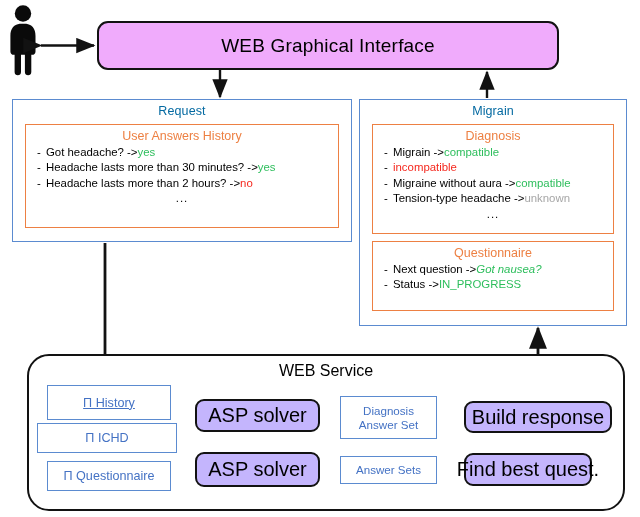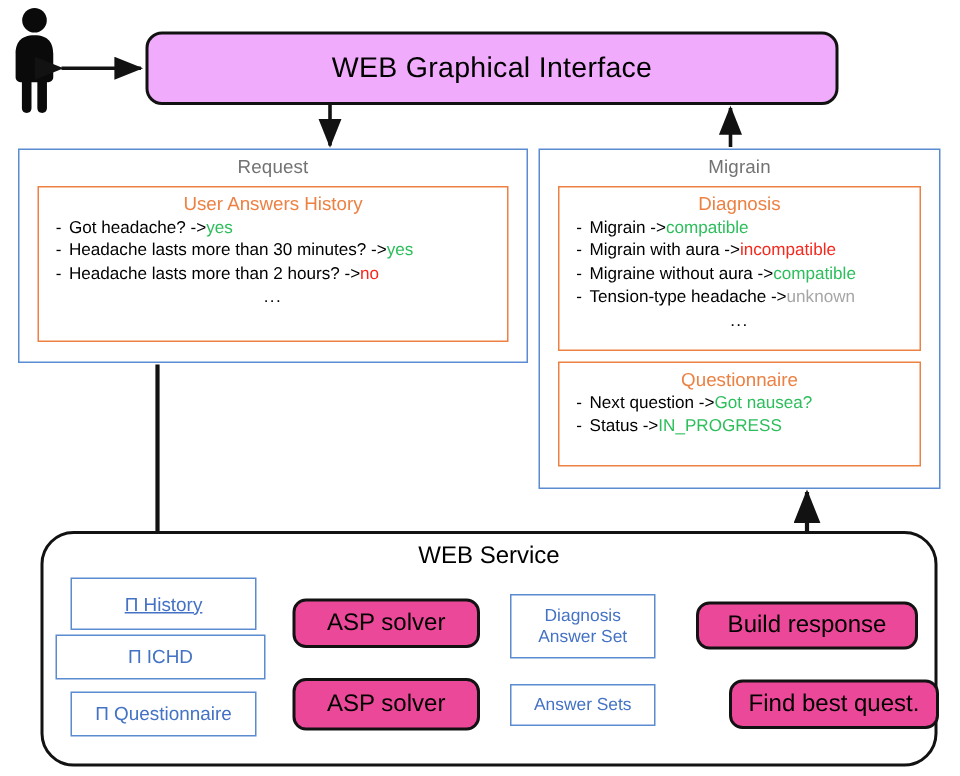--- a/index.html
+++ b/index.html
@@ -19,21 +19,21 @@
     border:2px solid #121212;border-radius:11px;background:#f0abfc;
     display:flex;align-items:center;justify-content:center;
     font-size:19px;letter-spacing:.2px;
   }
 
   
   .panel{
     border:1.6px solid #5B8BD0;background:#fff;
   }
   .panel-title{
-    text-align:center;color:#737373;font-size:12.5px;
+    text-align:center;color:#0369a1;font-size:12.5px;
     padding-top:4px;letter-spacing:.1px;
   }
   .req-panel{left:12px;top:99px;width:340px;height:143px;}
   .res-panel{left:359px;top:99px;width:268px;height:227px;}
 
   
   .obox{
     border:1.4px solid #ED8043;background:#fff;
   }
   .obox-title{
@@ -49,21 +49,21 @@
   ul.lines li{
     display:flex;align-items:baseline;
     font-size:11.4px;line-height:15.4px;white-space:nowrap;
   }
   ul.lines li .dash{width:14px;flex:none;text-align:center;}
   .ellipsis{text-align:center;font-size:11.4px;line-height:14px;letter-spacing:1px;}
 
   .g{color:#2DBE5C;}        
   .r{color:#F5281E;}        
   .gr{color:#A6A6A6;}       
-  .gi{color:#2DBE5C;}
+  .gi{color:#2DBE5C;font-style:italic;}
 
   
   .svc{
     left:27px;top:354px;width:598px;height:157px;
     border:2px solid #121212;border-radius:22px;background:#fff;
   }
   .svc-title{
     position:absolute;left:0;right:0;top:6px;text-align:center;
     font-size:16px;
   }
@@ -75,28 +75,28 @@
     text-align:center;font-size:12.6px;line-height:14px;
   }
   .pi-hist{left:47px;top:385px;width:124px;height:35px;text-decoration:underline;}
   .pi-ichd{left:37px;top:423px;width:140px;height:30px;}
   .pi-ques{left:47px;top:461px;width:124px;height:30px;}
   .as-diag{left:340px;top:396px;width:97px;height:43px;font-size:11.6px;}
   .as-sets{left:340px;top:456px;width:97px;height:28px;font-size:11.6px;}
 
   
   .pbox{
-    border:2px solid #121212;border-radius:9px;background:#ec4899;
+    border:2px solid #121212;border-radius:9px;background:#c4b5fd;
     display:flex;align-items:center;justify-content:center;
-    font-size:16px;white-space:nowrap;
+    font-size:20px;white-space:nowrap;
   }
   .solver1{left:195px;top:399px;width:125px;height:33px;}
   .solver2{left:195px;top:452px;width:125px;height:35px;}
   .build{left:464px;top:401px;width:148px;height:32px;}
-  .findq{left:486px;top:453px;width:140px;height:33px;}
+  .findq{left:464px;top:453px;width:128px;height:33px;}
 
   
   #wires{position:absolute;left:0;top:0;width:640px;height:517px;pointer-events:none;}
 </style>
 </head>
 <body>
 
 <div id="stage">
 
   <svg id="wires" viewBox="0 0 640 517" xmlns="http://www.w3.org/2000/svg">
@@ -182,21 +182,20 @@
   <div class="abs obox diag-inner">
     <div class="obox-title">Diagnosis</div>
     <ul class="lines">
       <li>
         <span class="dash">-</span>
         <span>Migrain -&gt; </span>
         <span class="g">compatible</span>
       </li>
       <li>
         <span class="dash">-</span>
-        <span>Migrain with aura  -&gt; </span>
         <span class="r">incompatible</span>
       </li>
       <li>
         <span class="dash">-</span>
         <span>Migraine without aura -&gt; </span>
         <span class="g">compatible</span>
       </li>
       <li>
         <span class="dash">-</span>
         <span>Tension-type headache -&gt; </span>

